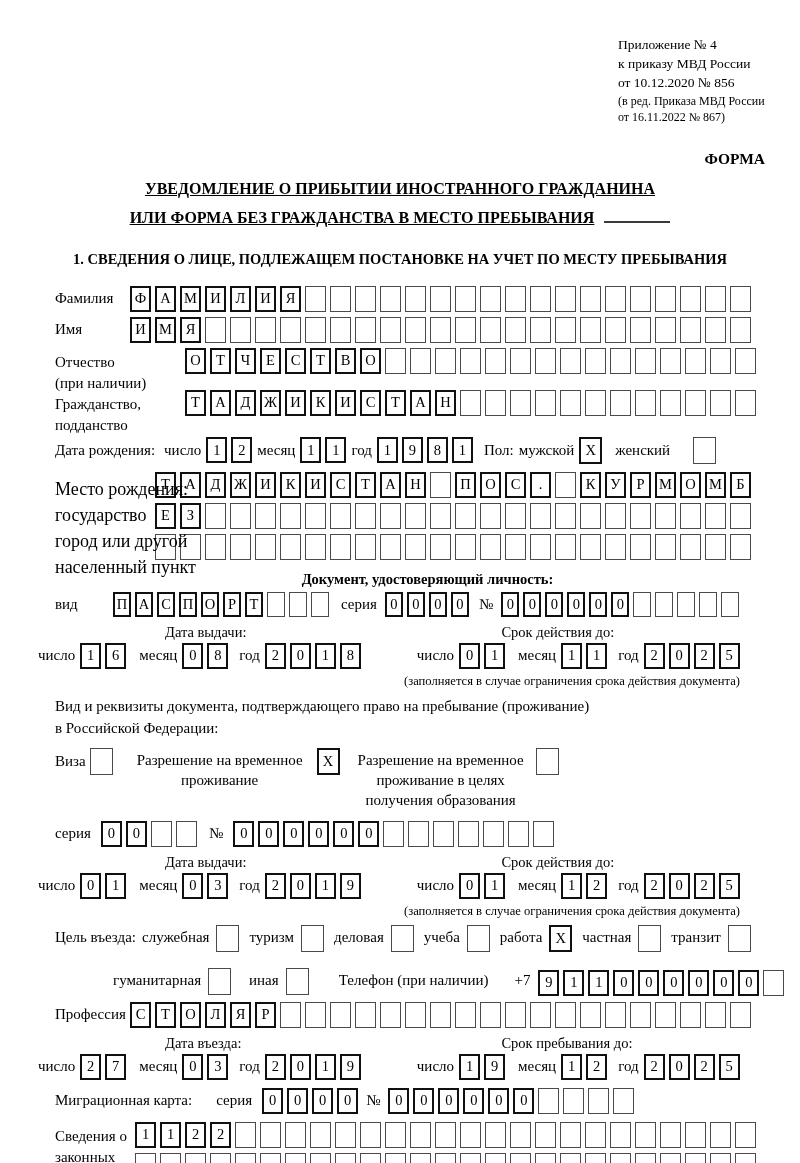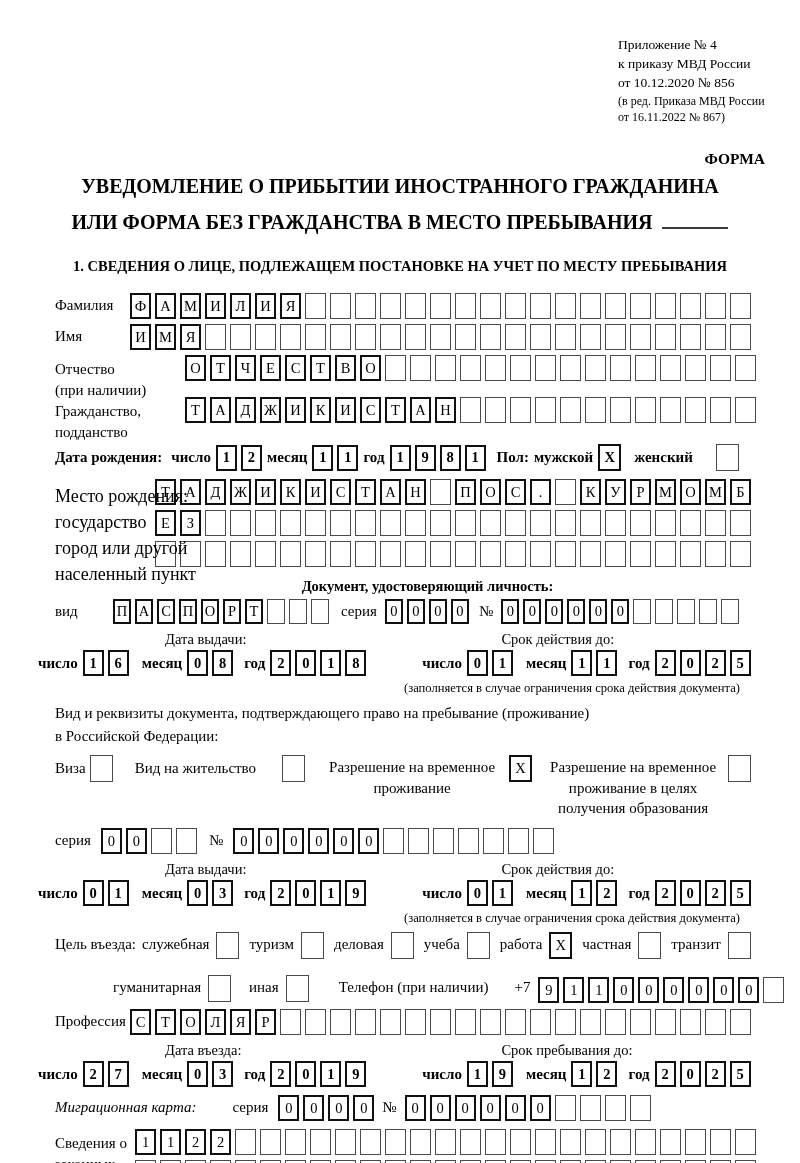--- a/index.html
+++ b/index.html
@@ -2,35 +2,35 @@
 <html><head>
 <meta charset="utf-8">
 <style>
   html,body{margin:0;padding:0;background:#fff;}
   .page{width:800px;height:1163px;background:#fff;color:#000;
         font-family:"Liberation Serif",serif;box-sizing:border-box;
         padding-top:36px;overflow:hidden;position:relative;}
   .appendix{margin-left:618px;font-size:13.5px;line-height:1.4;}
   .appendix .small{font-size:12px;}
   .forma{text-align:right;padding-right:35px;margin-top:24px;font-weight:bold;font-size:15.5px;}
-  .title{text-align:center;font-weight:bold;font-size:20px;margin-top:0;line-height:1.8;}
+  .title{text-align:center;font-weight:bold;font-size:16px;margin-top:7px;line-height:1.8;text-decoration:underline;}
   .blank-line{display:inline-block;width:66px;border-bottom:2.5px solid #3a3a3a;margin-left:10px;}
   .sec1{text-align:center;font-weight:bold;font-size:14.5px;margin-top:18px;}
   .form{padding-left:55px;margin-top:18px;font-size:15px;}
   .frow{display:flex;align-items:flex-start;margin-bottom:5px;position:relative;}
   .flabel{flex:none;padding-top:4px;font-size:15px;white-space:nowrap;}
   .w75{width:75px}.w130{width:130px}.w100{width:100px}.w58{width:58px}.w80{width:80px}
   .sublabel{position:absolute;left:0;top:4px;line-height:21px;font-size:15px;white-space:nowrap;}
   .boxes{display:flex;gap:4px;flex:none;}
   .cell{box-sizing:border-box;width:21px;height:26px;border:1.4px solid #4a4a4a;
         display:flex;align-items:center;justify-content:center;font-size:14.5px;flex:none;background:#fff;}
   .cell.filled{border:2.2px solid #101010;}
   .tight .cell{width:18px;height:25px;}
   .cbox .cell{width:23px;height:27px;}
-  .dg{display:flex;align-items:center;gap:5px;flex:none;font-weight:bold;}
+  .dg{display:flex;align-items:center;gap:5px;flex:none;}
   .dg .lbl{white-space:nowrap;}
   .dhead{display:flex;font-size:14.5px;margin:7px 0 2px 0;}
   .drow{margin-left:-17px;}
   .cap{font-size:12.6px;text-align:right;padding-right:60px;margin:2px 0 6px 0;}
   .dochead{text-align:center;font-weight:bold;font-size:14.5px;margin:6px 0 4px 0;}
   .intro{font-size:15px;line-height:1.5;}
   .opts{margin-top:8px;}
   .opt{display:flex;align-items:flex-start;flex:none;}
   .olabel{white-space:nowrap;padding-top:5px;}
   .ocenter{text-align:center;line-height:1.35;padding-top:2px;}
@@ -405,26 +405,20 @@
     <div class="intro">Вид и реквизиты документа, подтверждающего право на пребывание (проживание)</div>
     <div class="intro">в Российской Федерации:</div>
 
     <div class="frow opts">
       <span class="opt">
         <span class="olabel">Виза</span>
         <span class="boxes cbox" style="margin-left:4px;">
             <span class="cell"></span>
           </span>
       </span>
-      <span class="opt" style="margin-left:22px;">
-        <span class="olabel">Вид на жительство</span>
-        <span class="boxes cbox" style="margin-left:26px;">
-            <span class="cell"></span>
-          </span>
-      </span>
       <span class="opt" style="margin-left:24px;">
         <span class="olabel ocenter">
           <span>Разрешение на временное</span><br>
           <span>проживание</span>
         </span>
         <span class="boxes cbox" style="margin-left:14px;">
             <span class="cell filled">X</span>
           </span>
       </span>
       <span class="opt" style="margin-left:18px;">
@@ -659,21 +653,21 @@
         <span class="boxes">
             <span class="cell filled">2</span>
             <span class="cell filled">0</span>
             <span class="cell filled">2</span>
             <span class="cell filled">5</span>
           </span>
       </span>
     </div>
 
     <div class="frow" style="margin-top:8px;">
-      <span class="flabel" style="margin-right:36px;font-style:italic;">Миграционная карта:</span>
+      <span class="flabel" style="margin-right:24px;">Миграционная карта:</span>
       <span class="flabel" style="margin-right:10px;">серия</span>
       <span class="boxes">
           <span class="cell filled">0</span>
           <span class="cell filled">0</span>
           <span class="cell filled">0</span>
           <span class="cell filled">0</span>
         </span>
       <span class="flabel" style="margin:0 8px 0 8px;">№</span>
       <span class="boxes">
           <span class="cell filled">0</span>

